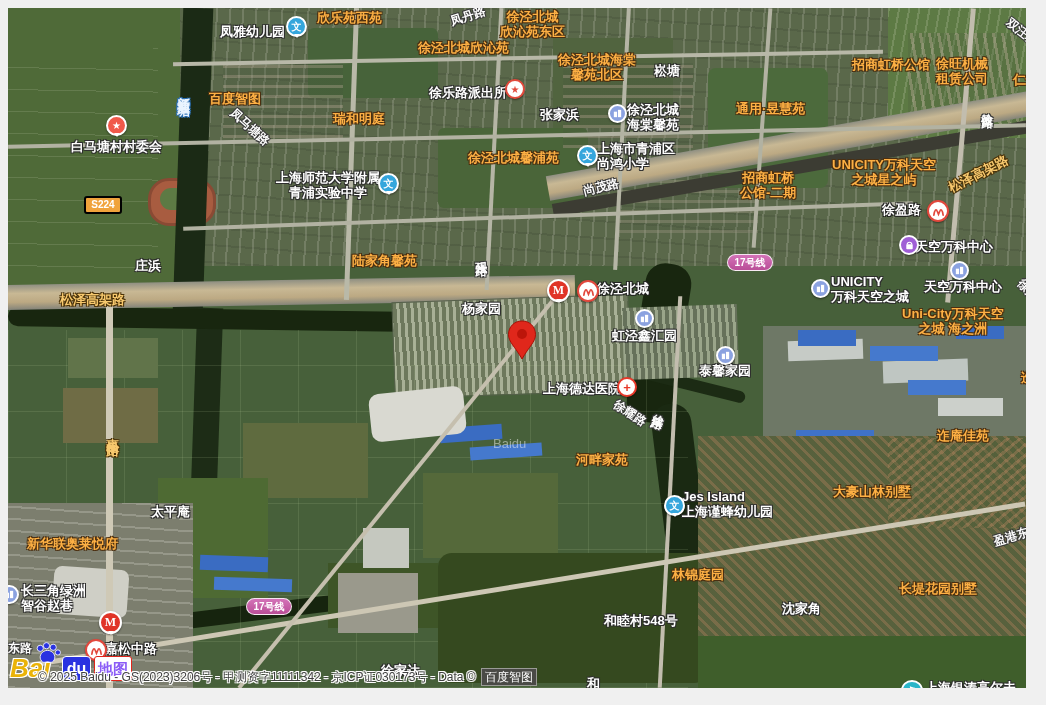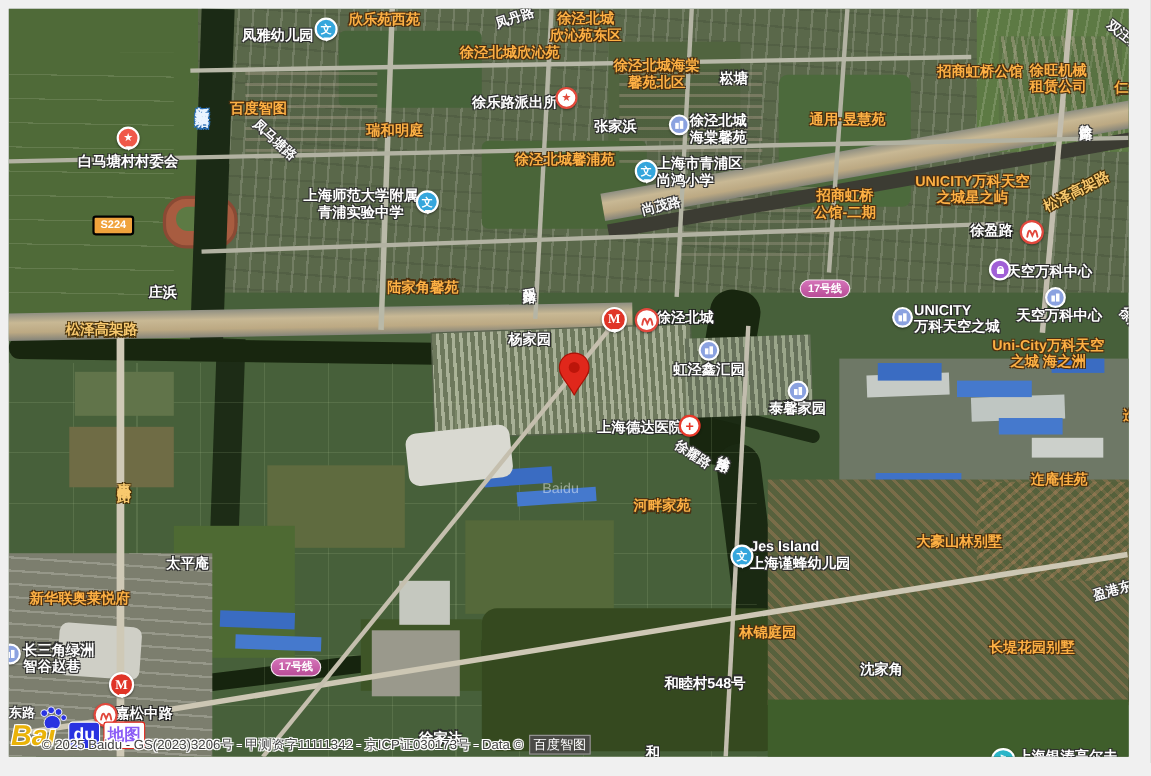--- a/index.html
+++ b/index.html
@@ -186,21 +186,21 @@
         <div class="lbl lbl--or lbl--c" style="left: 928px; top: 48px;">
           <div>徐旺机械</div>
           <div>租赁公司</div>
         </div>
         <div class="lbl lbl--rd" style="left: 996px; top: 17px; transform: rotate(38deg);">
           <div>双汪塘</div>
         </div>
         <div class="lbl lbl--or" style="left: 1005px; top: 64px;">
           <div>仁恒</div>
         </div>
-        <div class="lbl lbl--or" style="left: 460px; top: 129px;">
+        <div class="lbl lbl--or" style="left: 460px; top: 142px;">
           <div>徐泾北城馨浦苑</div>
         </div>
         <div class="lbl lbl--wh" style="left: 589px; top: 133px;">
           <div>上海市青浦区</div>
           <div>尚鸿小学</div>
         </div>
         <div class="lbl lbl--or lbl--c" style="left: 732px; top: 162px;">
           <div>招商虹桥</div>
           <div>公馆-二期</div>
         </div>

